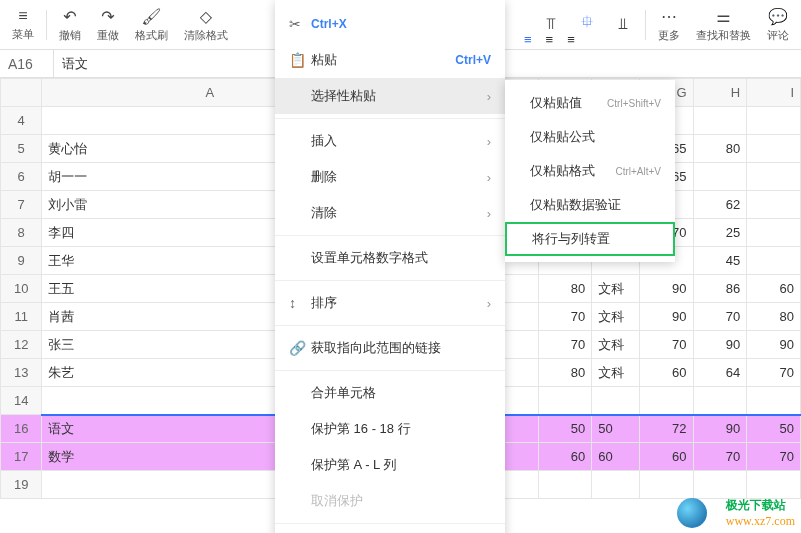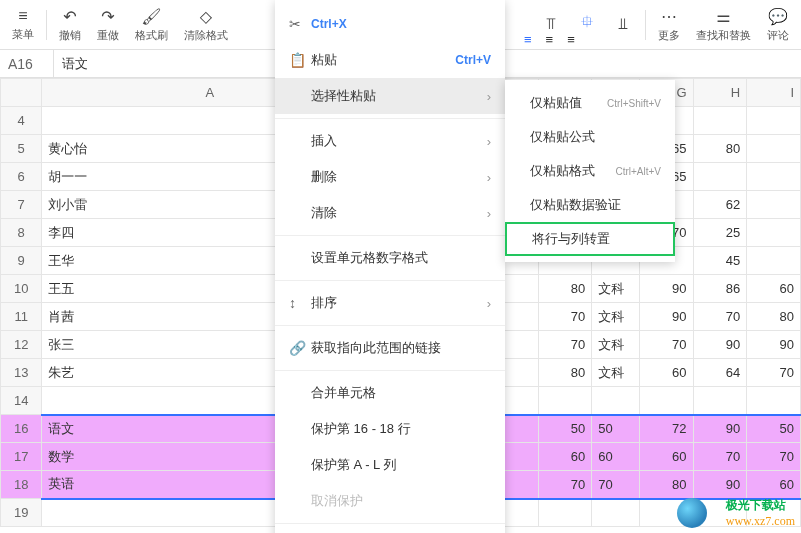--- a/index.html
+++ b/index.html
@@ -272,32 +272,20 @@
           <td class="col-A">数学</td>
           <td class="col-B"></td>
           <td class="col-C"></td>
           <td class="col-D"></td>
           <td class="col-E col-num">60</td>
           <td class="col-F">60</td>
           <td class="col-G col-num">60</td>
           <td class="col-H col-num">70</td>
           <td class="col-I col-num">70</td>
         </tr>
-        <tr class="sel-row sel-bot">
-          <th class="rownum">18</th>
-          <td class="col-A">英语</td>
-          <td class="col-B"></td>
-          <td class="col-C"></td>
-          <td class="col-D"></td>
-          <td class="col-E col-num">70</td>
-          <td class="col-F">70</td>
-          <td class="col-G col-num">80</td>
-          <td class="col-H col-num">90</td>
-          <td class="col-I col-num">60</td>
-        </tr>
         <tr class="">
           <th class="rownum">19</th>
           <td class="col-A"></td>
           <td class="col-B"></td>
           <td class="col-C"></td>
           <td class="col-D"></td>
           <td class="col-E"></td>
           <td class="col-F"></td>
           <td class="col-G"></td>
           <td class="col-H"></td>

